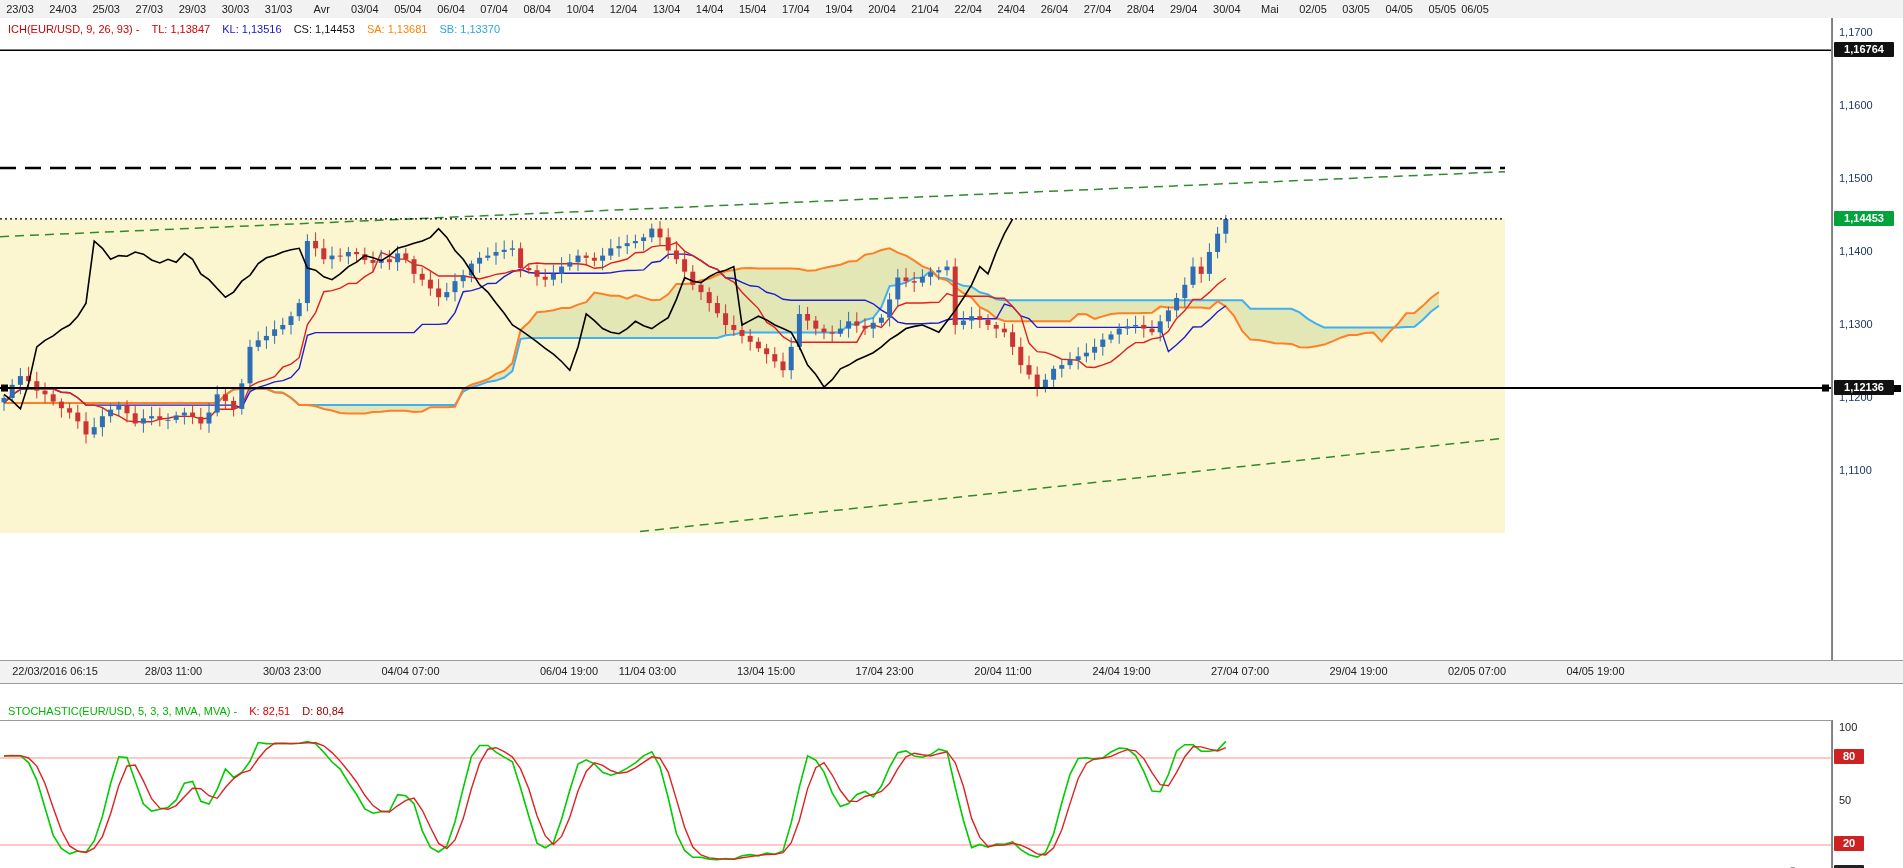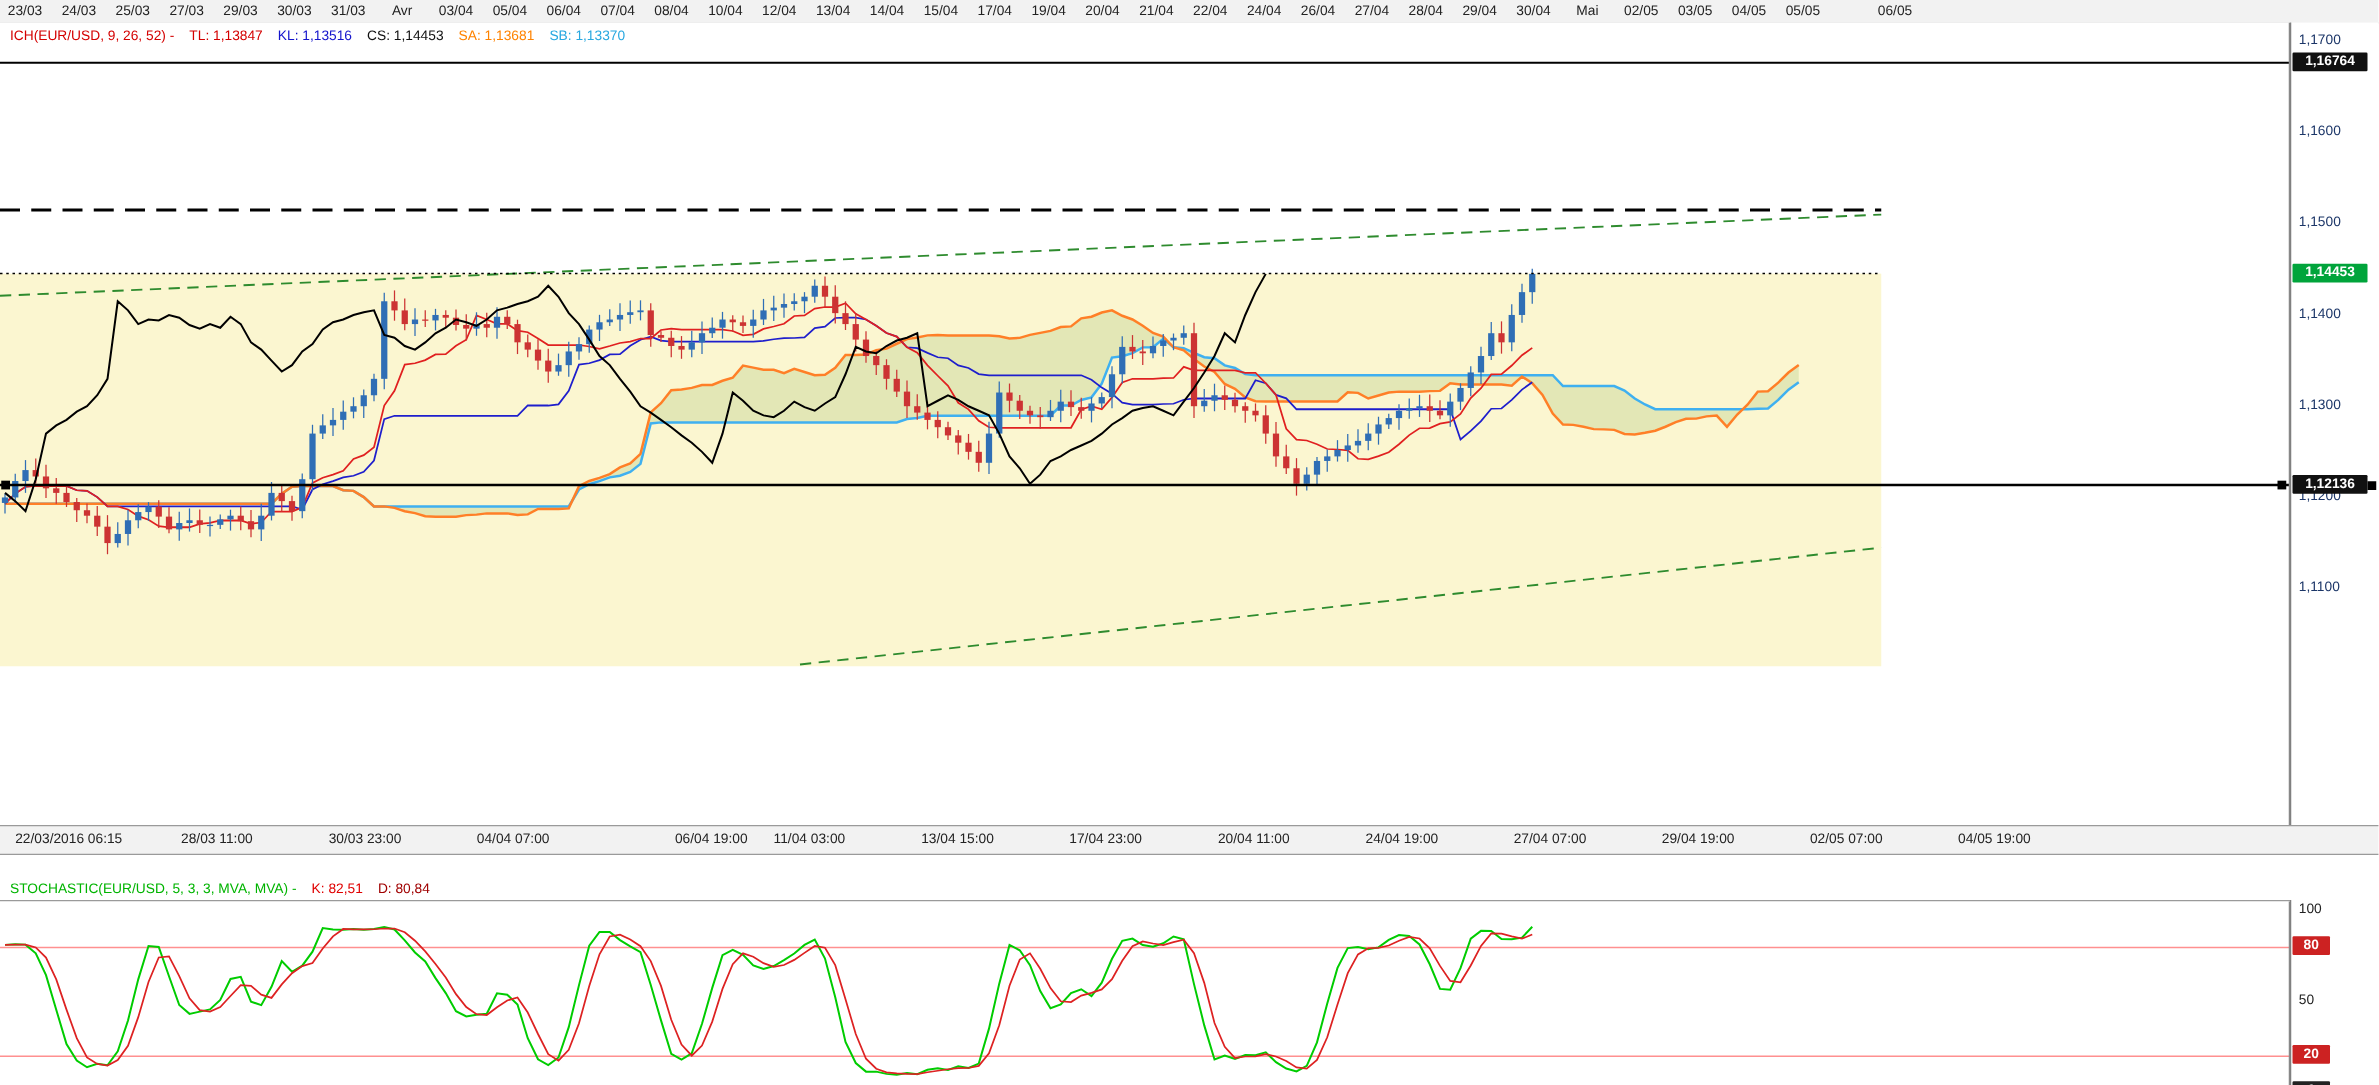--- a/index.html
+++ b/index.html
@@ -76,21 +76,21 @@
       <span class="axis-label" style="left: 1054.4px;">26/04</span>
       <span class="axis-label" style="left: 1097.5px;">27/04</span>
       <span class="axis-label" style="left: 1140.6px;">28/04</span>
       <span class="axis-label" style="left: 1183.7px;">29/04</span>
       <span class="axis-label" style="left: 1226.8px;">30/04</span>
       <span class="axis-label" style="left: 1269.9px;">Mai</span>
       <span class="axis-label" style="left: 1313px;">02/05</span>
       <span class="axis-label" style="left: 1356.1px;">03/05</span>
       <span class="axis-label" style="left: 1399.2px;">04/05</span>
       <span class="axis-label" style="left: 1442.3px;">05/05</span>
-      <span class="axis-label" style="left: 1516px;">06/05</span>
+      <span class="axis-label" style="left: 1475px;">06/05</span>
     </div>
 
   <div class="main-pane">
     <svg id="main-svg" width="1832" height="642" xmlns="http://www.w3.org/2000/svg">
         <rect x="0" y="200.89599999999993" width="1505" height="314.1190000000008" fill="#fbf6d0"></rect>
         <path d="M4.0,384.9 L12.2,384.9 L20.4,384.9 L28.6,384.9 L36.8,384.9 L45.0,384.9 L53.2,384.9 L61.4,384.9 L69.6,384.9 L77.8,384.9 L86.0,384.9 L94.2,384.9 L102.4,384.9 L110.6,384.9 L118.8,384.9 L127.0,384.9 L135.2,384.9 L143.4,384.9 L151.6,384.9 L159.8,384.9 L168.0,384.9 L176.2,384.9 L184.4,384.9 L192.6,384.9 L200.8,384.9 L209.0,384.9 L217.2,384.9 L225.4,376.9 L233.6,371.4 L241.8,370.8 L250.0,370.8 L258.2,370.8 L266.4,370.8 L274.6,374.2 L282.8,374.7 L291.0,379.7 L299.2,387.1 L307.4,387.1 L315.6,388.3 L323.8,391.0 L332.0,392.5 L340.2,395.0 L348.4,395.4 L356.6,395.4 L364.8,395.4 L373.0,394.1 L381.2,393.7 L389.4,392.7 L397.6,392.7 L405.8,392.7 L414.0,394.0 L422.2,393.5 L430.4,389.2 L438.6,389.2 L446.8,389.2 L455.0,388.7 L463.2,371.0 L471.4,366.8 L479.6,364.3 L487.8,361.3 L496.0,355.9 L504.2,352.8 L512.4,345.1 L520.6,311.9 L528.8,304.6 L537.0,294.2 L545.2,293.6 L553.4,292.3 L561.6,290.0 L569.8,290.0 L578.0,286.6 L586.2,284.2 L594.4,274.5 L602.6,276.1 L610.8,277.8 L619.0,277.8 L627.2,280.6 L635.4,277.1 L643.6,279.6 L651.8,282.2 L660.0,281.8 L668.2,276.3 L676.4,265.9 L684.6,265.9 L692.8,265.6 L701.0,262.2 L709.2,260.9 L717.4,257.0 L725.6,253.3 L733.8,252.0 L742.0,250.3 L750.2,250.1 L758.4,250.4 L766.6,250.4 L774.8,250.4 L783.0,250.4 L791.2,250.4 L799.4,251.0 L807.6,252.8 L815.8,252.3 L824.0,249.9 L832.2,248.3 L840.4,246.7 L848.6,243.6 L856.8,243.1 L865.0,236.7 L873.2,235.4 L881.4,232.0 L889.6,230.3 L897.8,234.6 L906.0,237.6 L914.2,242.6 L922.4,248.4 L930.6,251.3 L938.8,259.8 L947.0,262.3 L955.2,269.3 L963.4,275.2 L971.6,279.6 L979.8,289.2 L988.0,293.0 L996.2,300.0 L1004.4,303.0 L1012.6,303.2 L1020.8,303.2 L1029.0,303.2 L1037.2,303.2 L1045.4,303.2 L1053.6,303.2 L1061.8,303.2 L1070.0,303.2 L1078.2,295.9 L1086.4,296.3 L1094.6,300.8 L1102.8,298.4 L1111.0,296.0 L1119.2,295.3 L1127.4,295.3 L1135.6,295.3 L1143.8,294.9 L1152.0,294.7 L1160.2,288.6 L1168.4,289.6 L1176.6,289.6 L1184.8,289.6 L1193.0,289.6 L1201.2,289.6 L1209.4,290.5 L1217.6,283.2 L1225.8,288.6 L1234.0,297.9 L1242.2,312.9 L1250.4,321.6 L1258.6,321.9 L1266.8,323.4 L1275.0,325.3 L1283.2,325.5 L1291.4,325.9 L1299.6,329.2 L1307.8,329.5 L1316.0,328.2 L1324.2,326.6 L1332.4,323.4 L1340.6,319.7 L1348.8,317.0 L1357.0,316.9 L1365.2,315.1 L1373.4,314.5 L1381.6,323.4 L1389.8,313.6 L1398.0,305.8 L1406.2,295.3 L1414.4,295.0 L1422.6,288.1 L1430.8,280.0 L1439.0,274.0 L1439.0,287.8 L1430.8,293.7 L1422.6,301.9 L1414.4,308.8 L1406.2,309.0 L1398.0,309.4 L1389.8,309.4 L1381.6,309.4 L1373.4,309.4 L1365.2,309.4 L1357.0,309.4 L1348.8,309.4 L1340.6,309.4 L1332.4,309.4 L1324.2,309.4 L1316.0,305.6 L1307.8,300.8 L1299.6,294.4 L1291.4,290.8 L1283.2,290.8 L1275.0,290.8 L1266.8,290.8 L1258.6,290.8 L1250.4,290.8 L1242.2,282.2 L1234.0,282.2 L1225.8,282.2 L1217.6,282.2 L1209.4,282.2 L1201.2,282.2 L1193.0,282.2 L1184.8,282.2 L1176.6,282.2 L1168.4,282.2 L1160.2,282.2 L1152.0,282.2 L1143.8,282.2 L1135.6,282.2 L1127.4,282.2 L1119.2,282.2 L1111.0,282.2 L1102.8,282.2 L1094.6,282.2 L1086.4,282.2 L1078.2,282.2 L1070.0,282.2 L1061.8,282.2 L1053.6,282.2 L1045.4,282.2 L1037.2,282.2 L1029.0,282.2 L1020.8,282.2 L1012.6,282.2 L1004.4,282.2 L996.2,281.3 L988.0,276.4 L979.8,274.3 L971.6,268.6 L963.4,267.8 L955.2,264.3 L947.0,260.5 L938.8,259.8 L930.6,253.0 L922.4,259.8 L914.2,259.9 L906.0,264.5 L897.8,267.0 L889.6,268.1 L881.4,289.0 L873.2,299.9 L865.0,302.0 L856.8,306.4 L848.6,306.4 L840.4,314.6 L832.2,314.6 L824.0,314.6 L815.8,314.6 L807.6,314.6 L799.4,314.6 L791.2,314.6 L783.0,314.6 L774.8,314.6 L766.6,314.6 L758.4,314.6 L750.2,314.6 L742.0,314.6 L733.8,316.4 L725.6,317.2 L717.4,319.9 L709.2,319.9 L701.0,319.9 L692.8,319.9 L684.6,319.9 L676.4,319.9 L668.2,319.9 L660.0,319.9 L651.8,319.9 L643.6,319.9 L635.4,319.9 L627.2,319.9 L619.0,319.9 L610.8,319.9 L602.6,319.9 L594.4,319.9 L586.2,319.9 L578.0,319.9 L569.8,319.9 L561.6,319.9 L553.4,319.9 L545.2,319.9 L537.0,319.9 L528.8,319.9 L520.6,320.8 L512.4,353.1 L504.2,359.5 L496.0,362.6 L487.8,363.9 L479.6,366.9 L471.4,369.4 L463.2,373.6 L455.0,387.1 L446.8,387.1 L438.6,387.1 L430.4,387.1 L422.2,387.1 L414.0,387.1 L405.8,387.1 L397.6,387.1 L389.4,387.1 L381.2,387.1 L373.0,387.1 L364.8,387.1 L356.6,387.1 L348.4,387.1 L340.2,387.1 L332.0,387.1 L323.8,387.1 L315.6,387.1 L307.4,387.1 L299.2,387.1 L291.0,379.7 L282.8,374.7 L274.6,374.2 L266.4,370.8 L258.2,370.8 L250.0,370.8 L241.8,370.8 L233.6,371.4 L225.4,376.9 L217.2,384.9 L209.0,384.9 L200.8,384.9 L192.6,384.9 L184.4,384.9 L176.2,384.9 L168.0,384.9 L159.8,384.9 L151.6,384.9 L143.4,384.9 L135.2,384.9 L127.0,384.9 L118.8,384.9 L110.6,384.9 L102.4,384.9 L94.2,384.9 L86.0,384.9 L77.8,384.9 L69.6,384.9 L61.4,384.9 L53.2,384.9 L45.0,384.9 L36.8,384.9 L28.6,384.9 L20.4,384.9 L12.2,384.9 L4.0,384.9 Z" fill="rgba(165,195,115,0.28)" stroke="none"></path>
         <line x1="0" y1="218.63500000000104" x2="1505" y2="153.6650000000001" stroke="#2e8b2e" stroke-width="1.5" stroke-dasharray="9 6"></line>
         <line x1="640" y1="513.555000000001" x2="1505" y2="420.11499999999995" stroke="#2e8b2e" stroke-width="1.5" stroke-dasharray="9 6"></line>
         <path d="M4.0,384.9 L12.2,384.9 L20.4,384.9 L28.6,384.9 L36.8,384.9 L45.0,384.9 L53.2,384.9 L61.4,384.9 L69.6,384.9 L77.8,384.9 L86.0,384.9 L94.2,384.9 L102.4,384.9 L110.6,384.9 L118.8,384.9 L127.0,384.9 L135.2,384.9 L143.4,384.9 L151.6,384.9 L159.8,384.9 L168.0,384.9 L176.2,384.9 L184.4,384.9 L192.6,384.9 L200.8,384.9 L209.0,384.9 L217.2,384.9 L225.4,376.9 L233.6,371.4 L241.8,370.8 L250.0,370.8 L258.2,370.8 L266.4,370.8 L274.6,374.2 L282.8,374.7 L291.0,379.7 L299.2,387.1 L307.4,387.1 L315.6,387.1 L323.8,387.1 L332.0,387.1 L340.2,387.1 L348.4,387.1 L356.6,387.1 L364.8,387.1 L373.0,387.1 L381.2,387.1 L389.4,387.1 L397.6,387.1 L405.8,387.1 L414.0,387.1 L422.2,387.1 L430.4,387.1 L438.6,387.1 L446.8,387.1 L455.0,387.1 L463.2,373.6 L471.4,369.4 L479.6,366.9 L487.8,363.9 L496.0,362.6 L504.2,359.5 L512.4,353.1 L520.6,320.8 L528.8,319.9 L537.0,319.9 L545.2,319.9 L553.4,319.9 L561.6,319.9 L569.8,319.9 L578.0,319.9 L586.2,319.9 L594.4,319.9 L602.6,319.9 L610.8,319.9 L619.0,319.9 L627.2,319.9 L635.4,319.9 L643.6,319.9 L651.8,319.9 L660.0,319.9 L668.2,319.9 L676.4,319.9 L684.6,319.9 L692.8,319.9 L701.0,319.9 L709.2,319.9 L717.4,319.9 L725.6,317.2 L733.8,316.4 L742.0,314.6 L750.2,314.6 L758.4,314.6 L766.6,314.6 L774.8,314.6 L783.0,314.6 L791.2,314.6 L799.4,314.6 L807.6,314.6 L815.8,314.6 L824.0,314.6 L832.2,314.6 L840.4,314.6 L848.6,306.4 L856.8,306.4 L865.0,302.0 L873.2,299.9 L881.4,289.0 L889.6,268.1 L897.8,267.0 L906.0,264.5 L914.2,259.9 L922.4,259.8 L930.6,253.0 L938.8,259.8 L947.0,260.5 L955.2,264.3 L963.4,267.8 L971.6,268.6 L979.8,274.3 L988.0,276.4 L996.2,281.3 L1004.4,282.2 L1012.6,282.2 L1020.8,282.2 L1029.0,282.2 L1037.2,282.2 L1045.4,282.2 L1053.6,282.2 L1061.8,282.2 L1070.0,282.2 L1078.2,282.2 L1086.4,282.2 L1094.6,282.2 L1102.8,282.2 L1111.0,282.2 L1119.2,282.2 L1127.4,282.2 L1135.6,282.2 L1143.8,282.2 L1152.0,282.2 L1160.2,282.2 L1168.4,282.2 L1176.6,282.2 L1184.8,282.2 L1193.0,282.2 L1201.2,282.2 L1209.4,282.2 L1217.6,282.2 L1225.8,282.2 L1234.0,282.2 L1242.2,282.2 L1250.4,290.8 L1258.6,290.8 L1266.8,290.8 L1275.0,290.8 L1283.2,290.8 L1291.4,290.8 L1299.6,294.4 L1307.8,300.8 L1316.0,305.6 L1324.2,309.4 L1332.4,309.4 L1340.6,309.4 L1348.8,309.4 L1357.0,309.4 L1365.2,309.4 L1373.4,309.4 L1381.6,309.4 L1389.8,309.4 L1398.0,309.4 L1406.2,309.0 L1414.4,308.8 L1422.6,301.9 L1430.8,293.7 L1439.0,287.8" stroke="#3fb0f0" stroke-width="2" fill="none"></path>
         <path d="M4.0,384.9 L12.2,384.9 L20.4,384.9 L28.6,384.9 L36.8,384.9 L45.0,384.9 L53.2,384.9 L61.4,384.9 L69.6,384.9 L77.8,384.9 L86.0,384.9 L94.2,384.9 L102.4,384.9 L110.6,384.9 L118.8,384.9 L127.0,384.9 L135.2,384.9 L143.4,384.9 L151.6,384.9 L159.8,384.9 L168.0,384.9 L176.2,384.9 L184.4,384.9 L192.6,384.9 L200.8,384.9 L209.0,384.9 L217.2,384.9 L225.4,376.9 L233.6,371.4 L241.8,370.8 L250.0,370.8 L258.2,370.8 L266.4,370.8 L274.6,374.2 L282.8,374.7 L291.0,379.7 L299.2,387.1 L307.4,387.1 L315.6,388.3 L323.8,391.0 L332.0,392.5 L340.2,395.0 L348.4,395.4 L356.6,395.4 L364.8,395.4 L373.0,394.1 L381.2,393.7 L389.4,392.7 L397.6,392.7 L405.8,392.7 L414.0,394.0 L422.2,393.5 L430.4,389.2 L438.6,389.2 L446.8,389.2 L455.0,388.7 L463.2,371.0 L471.4,366.8 L479.6,364.3 L487.8,361.3 L496.0,355.9 L504.2,352.8 L512.4,345.1 L520.6,311.9 L528.8,304.6 L537.0,294.2 L545.2,293.6 L553.4,292.3 L561.6,290.0 L569.8,290.0 L578.0,286.6 L586.2,284.2 L594.4,274.5 L602.6,276.1 L610.8,277.8 L619.0,277.8 L627.2,280.6 L635.4,277.1 L643.6,279.6 L651.8,282.2 L660.0,281.8 L668.2,276.3 L676.4,265.9 L684.6,265.9 L692.8,265.6 L701.0,262.2 L709.2,260.9 L717.4,257.0 L725.6,253.3 L733.8,252.0 L742.0,250.3 L750.2,250.1 L758.4,250.4 L766.6,250.4 L774.8,250.4 L783.0,250.4 L791.2,250.4 L799.4,251.0 L807.6,252.8 L815.8,252.3 L824.0,249.9 L832.2,248.3 L840.4,246.7 L848.6,243.6 L856.8,243.1 L865.0,236.7 L873.2,235.4 L881.4,232.0 L889.6,230.3 L897.8,234.6 L906.0,237.6 L914.2,242.6 L922.4,248.4 L930.6,251.3 L938.8,259.8 L947.0,262.3 L955.2,269.3 L963.4,275.2 L971.6,279.6 L979.8,289.2 L988.0,293.0 L996.2,300.0 L1004.4,303.0 L1012.6,303.2 L1020.8,303.2 L1029.0,303.2 L1037.2,303.2 L1045.4,303.2 L1053.6,303.2 L1061.8,303.2 L1070.0,303.2 L1078.2,295.9 L1086.4,296.3 L1094.6,300.8 L1102.8,298.4 L1111.0,296.0 L1119.2,295.3 L1127.4,295.3 L1135.6,295.3 L1143.8,294.9 L1152.0,294.7 L1160.2,288.6 L1168.4,289.6 L1176.6,289.6 L1184.8,289.6 L1193.0,289.6 L1201.2,289.6 L1209.4,290.5 L1217.6,283.2 L1225.8,288.6 L1234.0,297.9 L1242.2,312.9 L1250.4,321.6 L1258.6,321.9 L1266.8,323.4 L1275.0,325.3 L1283.2,325.5 L1291.4,325.9 L1299.6,329.2 L1307.8,329.5 L1316.0,328.2 L1324.2,326.6 L1332.4,323.4 L1340.6,319.7 L1348.8,317.0 L1357.0,316.9 L1365.2,315.1 L1373.4,314.5 L1381.6,323.4 L1389.8,313.6 L1398.0,305.8 L1406.2,295.3 L1414.4,295.0 L1422.6,288.1 L1430.8,280.0 L1439.0,274.0" stroke="#ff7f27" stroke-width="2" fill="none"></path>
@@ -401,21 +401,21 @@
         <path d="M4.0,376.3 L12.2,382.9 L20.4,390.9 L28.6,365.4 L36.8,328.9 L45.0,322.3 L53.2,317.9 L61.4,311.3 L69.6,307.0 L77.8,298.2 L86.0,285.1 L94.2,223.0 L102.4,230.3 L110.6,241.3 L118.8,237.6 L127.0,238.3 L135.2,234.0 L143.4,236.2 L151.6,242.0 L159.8,244.9 L168.0,241.3 L176.2,244.2 L184.4,235.4 L192.6,241.3 L200.8,255.9 L209.0,261.7 L217.2,270.5 L225.4,279.2 L233.6,274.1 L241.8,263.2 L250.0,257.3 L258.2,245.6 L266.4,239.8 L274.6,237.6 L282.8,234.0 L291.0,231.8 L299.2,230.3 L307.4,250.0 L315.6,252.2 L323.8,258.8 L332.0,261.7 L340.2,255.9 L348.4,248.6 L356.6,244.2 L364.8,237.6 L373.0,239.8 L381.2,242.7 L389.4,237.6 L397.6,230.3 L405.8,228.1 L414.0,225.2 L422.2,223.0 L430.4,219.4 L438.6,210.6 L446.8,219.4 L455.0,232.5 L463.2,241.3 L471.4,253.7 L479.6,266.8 L487.8,274.1 L496.0,285.1 L504.2,295.3 L512.4,307.0 L520.6,312.1 L528.8,317.9 L537.0,323.8 L545.2,330.3 L553.4,336.2 L561.6,343.5 L569.8,352.2 L578.0,328.9 L586.2,296.0 L594.4,302.6 L602.6,310.6 L610.8,314.3 L619.0,315.7 L627.2,310.6 L635.4,303.3 L643.6,307.7 L651.8,310.6 L660.0,304.8 L668.2,299.7 L676.4,281.4 L684.6,259.5 L692.8,263.2 L701.0,264.6 L709.2,258.8 L717.4,254.4 L725.6,252.2 L733.8,248.6 L742.0,307.0 L750.2,302.6 L758.4,298.2 L766.6,301.9 L774.8,307.0 L783.0,310.6 L791.2,314.3 L799.4,328.9 L807.6,347.1 L815.8,356.6 L824.0,369.0 L832.2,361.7 L840.4,350.8 L848.6,347.1 L856.8,342.0 L865.0,338.4 L873.2,334.7 L881.4,328.9 L889.6,321.6 L897.8,316.5 L906.0,310.6 L914.2,308.4 L922.4,307.0 L930.6,310.6 L938.8,314.3 L947.0,303.3 L955.2,292.4 L963.4,280.0 L971.6,266.8 L979.8,248.6 L988.0,255.9 L996.2,234.0 L1004.4,215.7 L1012.6,201.1" stroke="#000000" stroke-width="1.6" fill="none"></path>
         <line x1="0" y1="32.19300000000018" x2="1832" y2="32.19300000000018" stroke="#000" stroke-width="1.5"></line>
         <line x1="0" y1="150.0150000000005" x2="1505" y2="150.0150000000005" stroke="#000" stroke-width="2.5" stroke-dasharray="16 9"></line>
         <line x1="0" y1="200.89599999999993" x2="1505" y2="200.89599999999993" stroke="#000" stroke-width="1.2" stroke-dasharray="2 3"></line>
         <line x1="0" y1="370.0370000000009" x2="1832" y2="370.0370000000009" stroke="#000" stroke-width="2"></line>
         <rect x="1" y="366.5370000000009" width="7" height="7" fill="#000"></rect>
         <rect x="1822" y="366.5370000000009" width="7" height="7" fill="#000"></rect>
         <line x1="1831.5" y1="0" x2="1831.5" y2="642" stroke="#888"></line>
       </svg>
     <div class="ind-label">
-      <span class="seg name">ICH(EUR/USD, 9, 26, 52) - </span>
+      <span class="seg name">ICH(EUR/USD, 9, 26, 93) - </span>
       <span class="seg tl">TL: 1,13847</span>
       <span class="seg kl">KL: 1,13516</span>
       <span class="seg cs">CS: 1,14453</span>
       <span class="seg sa">SA: 1,13681</span>
       <span class="seg sb">SB: 1,13370</span>
     </div>
     <div class="price-axis" id="price-axis">
         <span class="price-tick" style="top: 7.965px;">1,1700</span>
         <span class="price-tick" style="top: 80.965px;">1,1600</span>
         <span class="price-tick" style="top: 153.965px;">1,1500</span>

